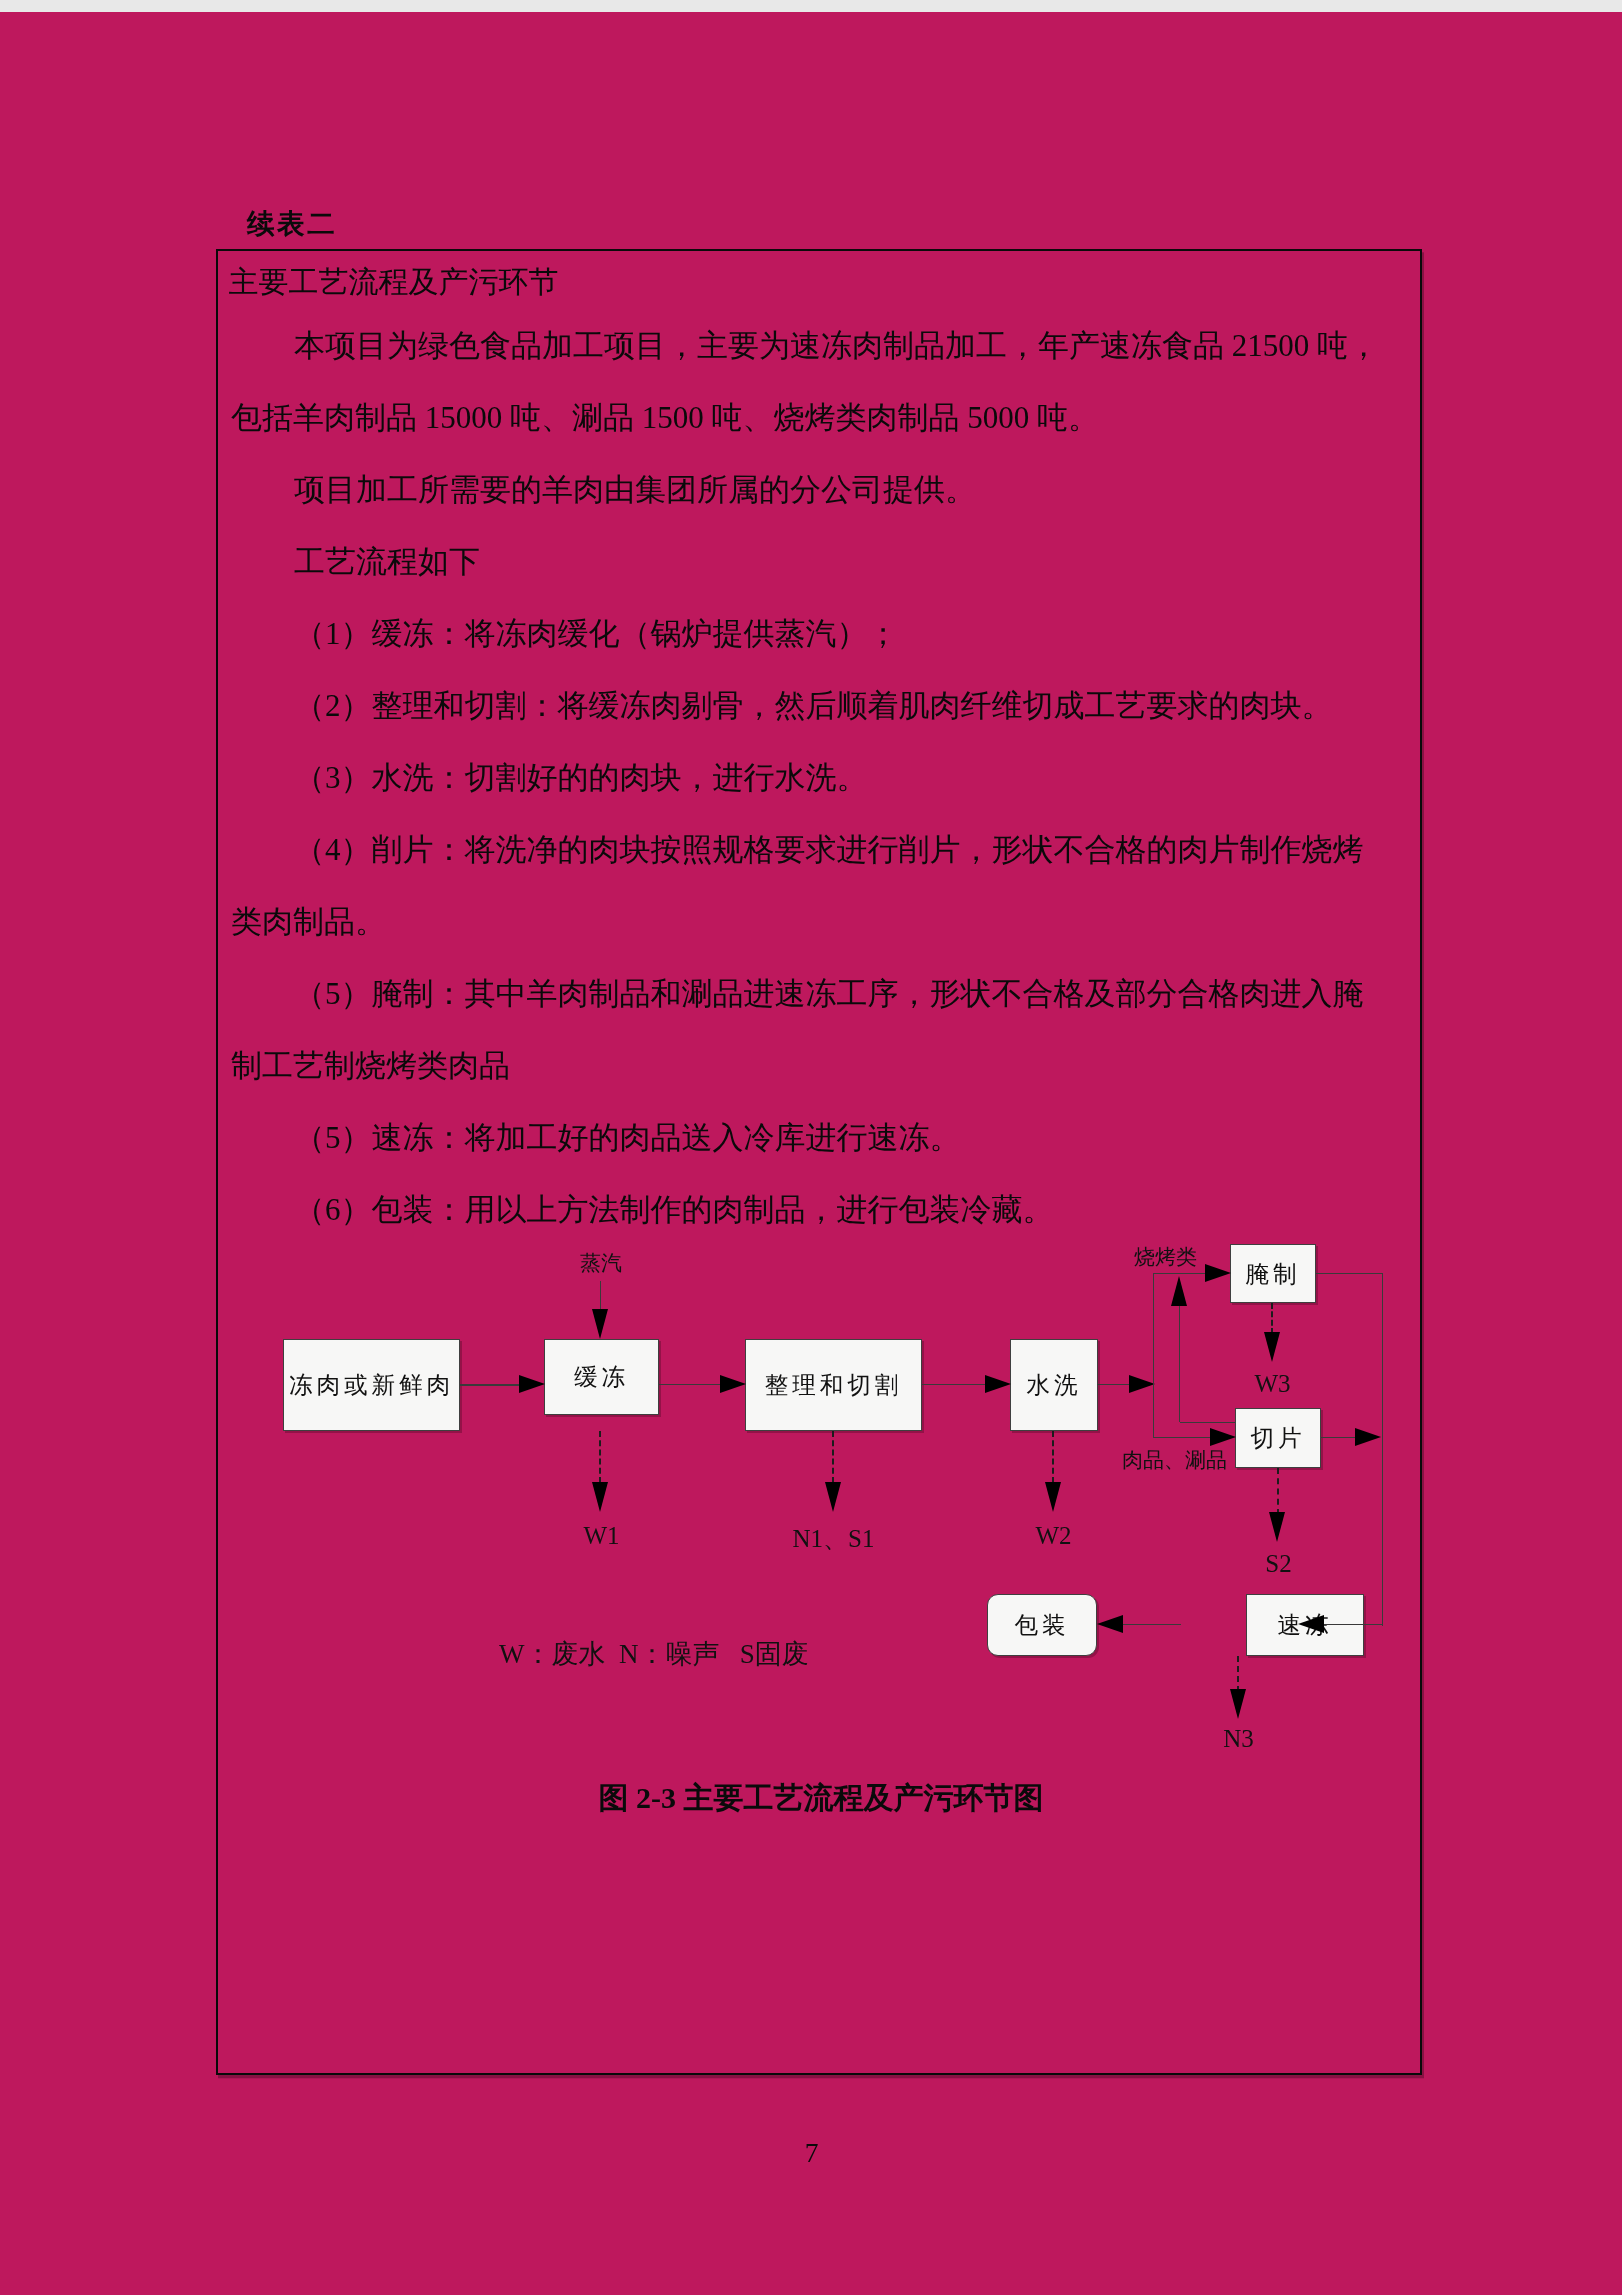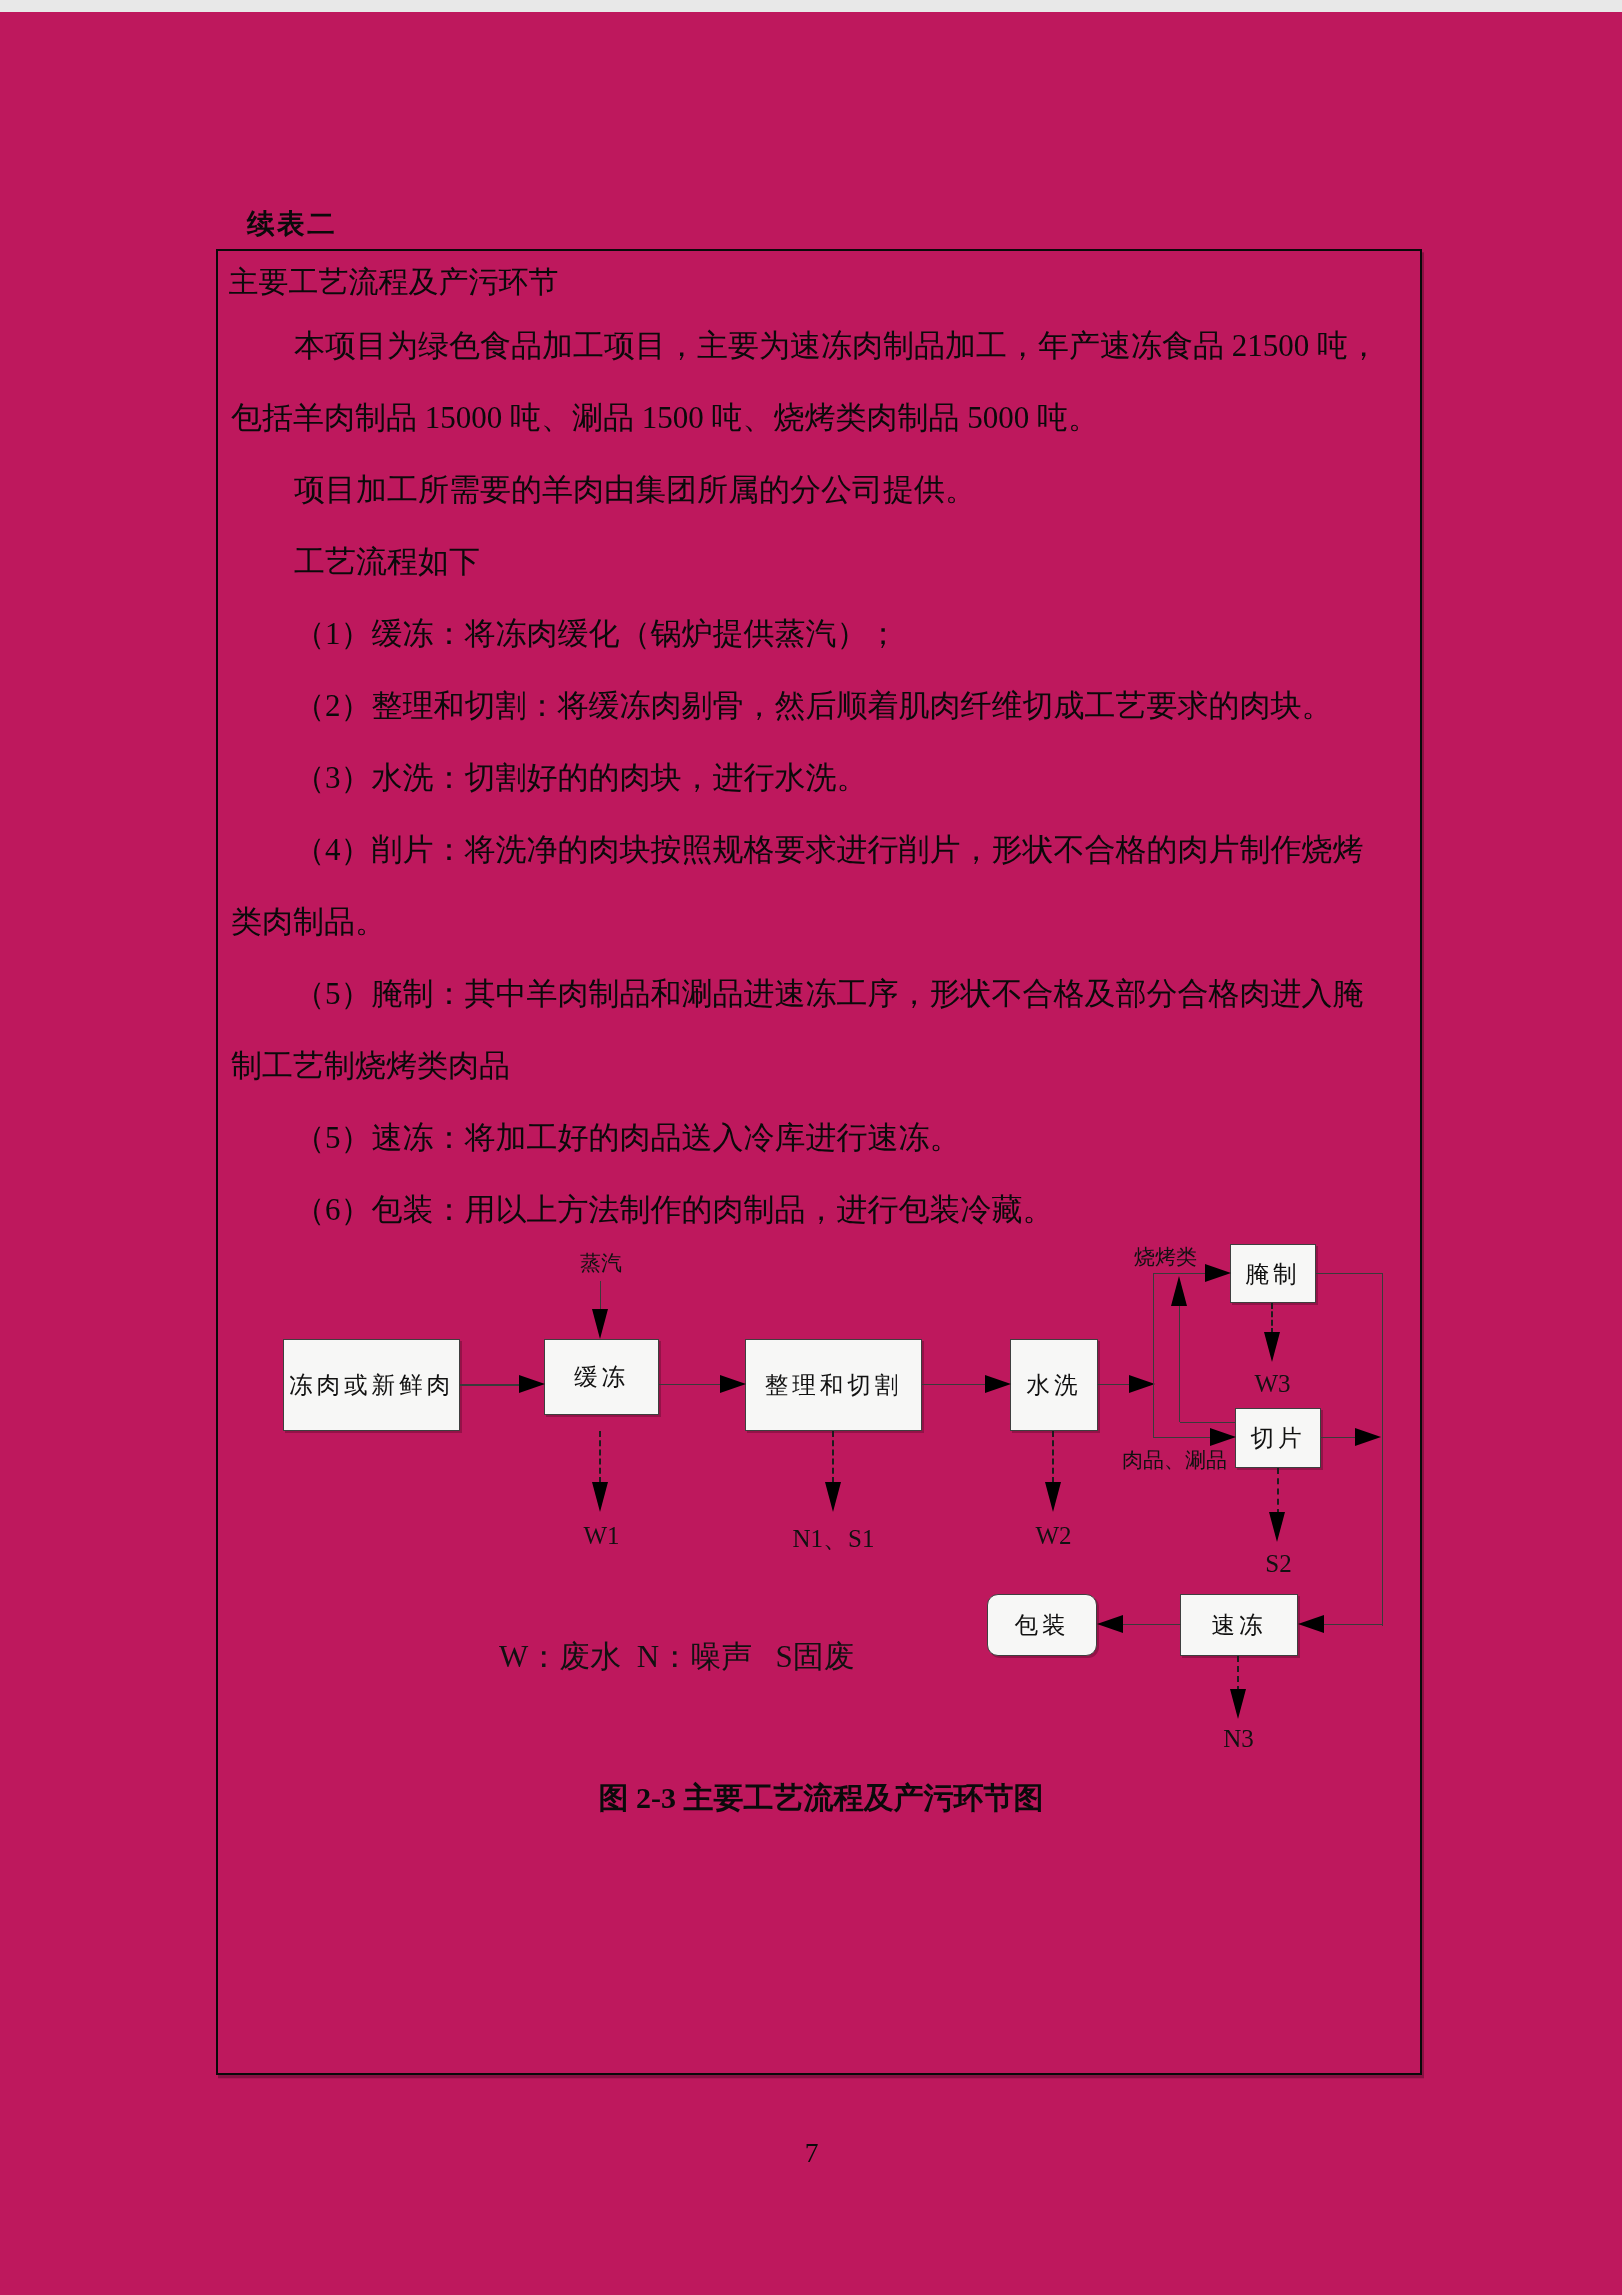--- a/index.html
+++ b/index.html
@@ -38,21 +38,21 @@
   .hline { position:absolute; height:1.3px; background:#3a3a3a; }
   .vline { position:absolute; width:1.3px; background:#3a3a3a; }
   .dvline { position:absolute; width:0; border-left:2px dashed #1c1c1c; }
   .tri { position:absolute; width:0; height:0; }
   .tri.r { border-top:9.8px solid transparent; border-bottom:9.8px solid transparent; border-left:26px solid #000; }
   .tri.l { border-top:9.8px solid transparent; border-bottom:9.8px solid transparent; border-right:26px solid #000; }
   .tri.d { border-left:8.5px solid transparent; border-right:8.5px solid transparent; border-top:30px solid #000; }
   .tri.u { border-left:8.5px solid transparent; border-right:8.5px solid transparent; border-bottom:30px solid #000; }
   .dlabel { position:absolute; font-size:21px; color:#111; white-space:nowrap; }
   .wlabel { position:absolute; width:131px; text-align:center; font-size:25px; color:#111; white-space:nowrap; }
-  .legend { position:absolute; left:497px; top:1622px; font-size:31px; white-space:pre; color:#111; }
+  .legend { position:absolute; left:497px; top:1622px; font-size:27px; white-space:pre; color:#111; }
   .caption {
     position:absolute; left:0; top:1527px; width:1206px; text-align:center;
     font-size:30px; font-weight:bold;
   }
   .page-number { position:absolute; left:0; top:2125px; width:1623px; text-align:center; font-size:27.5px; }
 </style>
 </head>
 <body>
 
 <div class="page">
@@ -96,21 +96,21 @@
           <span>水洗</span>
         </div>
 
       <div class="fbox" style="left:1228px; top:1230px; width:86px; height:59px;">
           <span>腌制</span>
         </div>
       <div class="fbox" style="left:1233px; top:1394px; width:86px; height:60px;">
           <span>切片</span>
         </div>
 
-      <div class="fbox" style="left:1178px; top:1580px; width:118px; height:62px;">
+      <div class="fbox" style="left:1244px; top:1580px; width:118px; height:62px;">
           <span>速冻</span>
         </div>
       <div class="fbox" style="left:985px; top:1580px; width:110px; height:62px;border-radius:11px;">
           <span>包装</span>
         </div>
 
       <div class="hline" style="left:458px;  top:1370px; width:60px;  height:2px;"></div>
       <div class="tri r" style="left:517px;  top:1361px;"></div>
       <div class="hline" style="left:657px; top:1370px; width:63px;"></div>
       <div class="tri r" style="left:718px; top:1361px;"></div>

